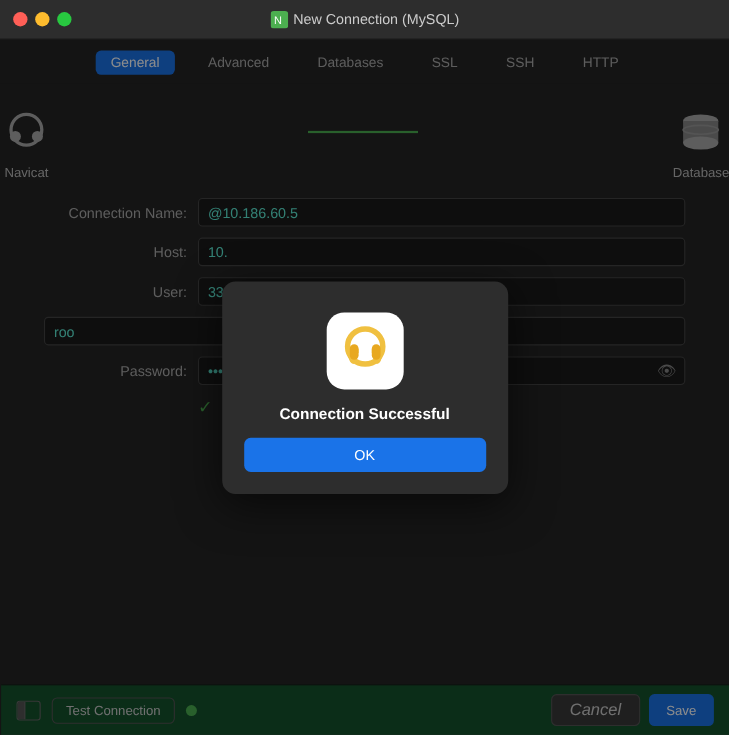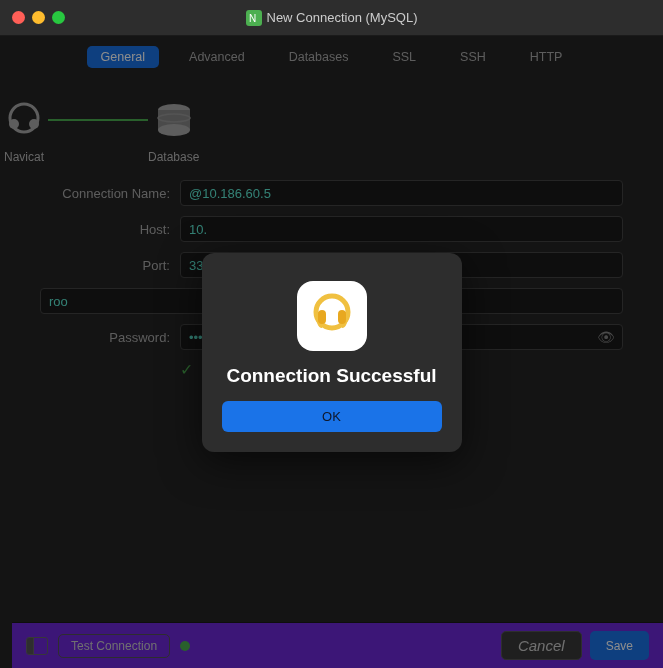--- a/index.html
+++ b/index.html
@@ -73,21 +73,21 @@
     }
     .tab.active {
       background: #1a73e8;
       color: #fff;
     }
 
     
     .connection-diagram {
       display: flex;
       align-items: center;
-      justify-content: flex-start;
+      justify-content: space-between;
       padding: 20px 0 16px 0;
       gap: 0;
     }
     .diagram-item {
       display: flex;
       flex-direction: column;
       align-items: center;
       gap: 6px;
     }
     .diagram-icon {
@@ -158,24 +158,24 @@
     }
     .checkmark {
       color: #4caf50;
       font-size: 16px;
     }
 
     
     .footer {
       position: absolute;
       bottom: 0;
-      left: 12px;
+      left: 1px;
       right: 0;
       height: 46px;
-      background: #6d28d9;
+      background: #14532d;
       border-top: 1px solid #1a1a1a;
       display: flex;
       align-items: center;
       padding: 0 14px;
     }
     .footer-left {
       display: flex;
       align-items: center;
       gap: 10px;
       flex: 1;
@@ -262,30 +262,30 @@
       height: 70px;
       border-radius: 16px;
       background: #fff;
       display: flex;
       align-items: center;
       justify-content: center;
       overflow: hidden;
     }
     .modal-title {
       color: #fff;
-      font-size: 19px;
+      font-size: 14px;
       font-weight: 600;
       text-align: center;
     }
     .modal-ok-btn {
       width: 100%;
       background: #1a73e8;
       border: none;
       border-radius: 6px;
-      color: #0f172a;
+      color: #ffffff;
       font-size: 13px;
       font-weight: 500;
       padding: 8px 12px;
       cursor: pointer;
     }
   </style>
 </head>
 <body>
 
 <div class="titlebar">
@@ -340,21 +340,21 @@
   <div class="form">
     <div class="form-row">
       <span class="form-label">Connection Name:</span>
       <input class="form-input" type="text" value="@10.186.60.5" style="">
     </div>
     <div class="form-row">
       <span class="form-label">Host:</span>
       <input class="form-input" type="text" value="10." style="">
     </div>
     <div class="form-row">
-      <span class="form-label">Port:</span>
+      <span class="form-label">User:</span>
       <input class="form-input" type="text" value="33" style="">
     </div>
     <div class="form-row">
       <input class="form-input" type="text" value="roo" style="">
     </div>
     <div class="form-row password-row">
       <span class="form-label">Password:</span>
       <input class="form-input" type="password" value="••••••" style="">
       <span class="eye-icon">👁</span>
     </div>

